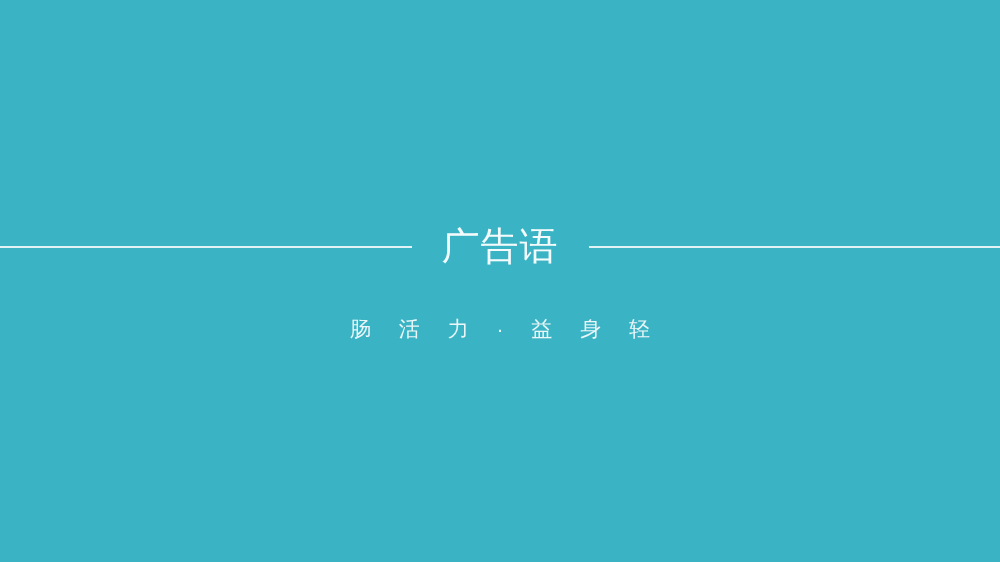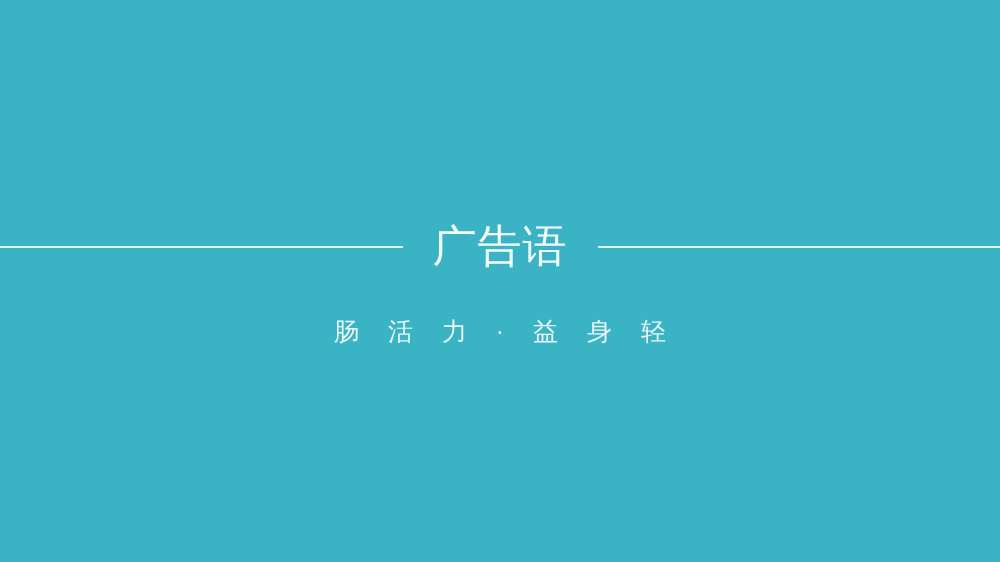--- a/index.html
+++ b/index.html
@@ -44,40 +44,40 @@
     flex: 1 1 auto;
     min-width: 10px;
     opacity: 0.95;
   }
   .rule.left  { margin-right: 30px; }
   .rule.right { margin-left: 30px; }
 
   .title {
     flex: 0 0 auto;
     color: #f4fbfc;
-    font-size: 44px;
+    font-size: 38px;
     line-height: 1;
     font-weight: 400;
     letter-spacing: 1px;
     white-space: nowrap;
     padding-bottom: 2px;
   }
 
   
   .subtitle-wrap {
     position: absolute;
     left: 0;
     top: 316px;
     width: 1000px;
     text-align: center;
   }
   .subtitle {
     display: inline-block;
     color: #eaf6f8;
-    font-size: 25px;
+    font-size: 21px;
     line-height: 1.2;
     font-weight: 400;
     letter-spacing: 11px;
     
     text-indent: 11px;
     white-space: nowrap;
   }
 </style>
 </head>
 <body>

